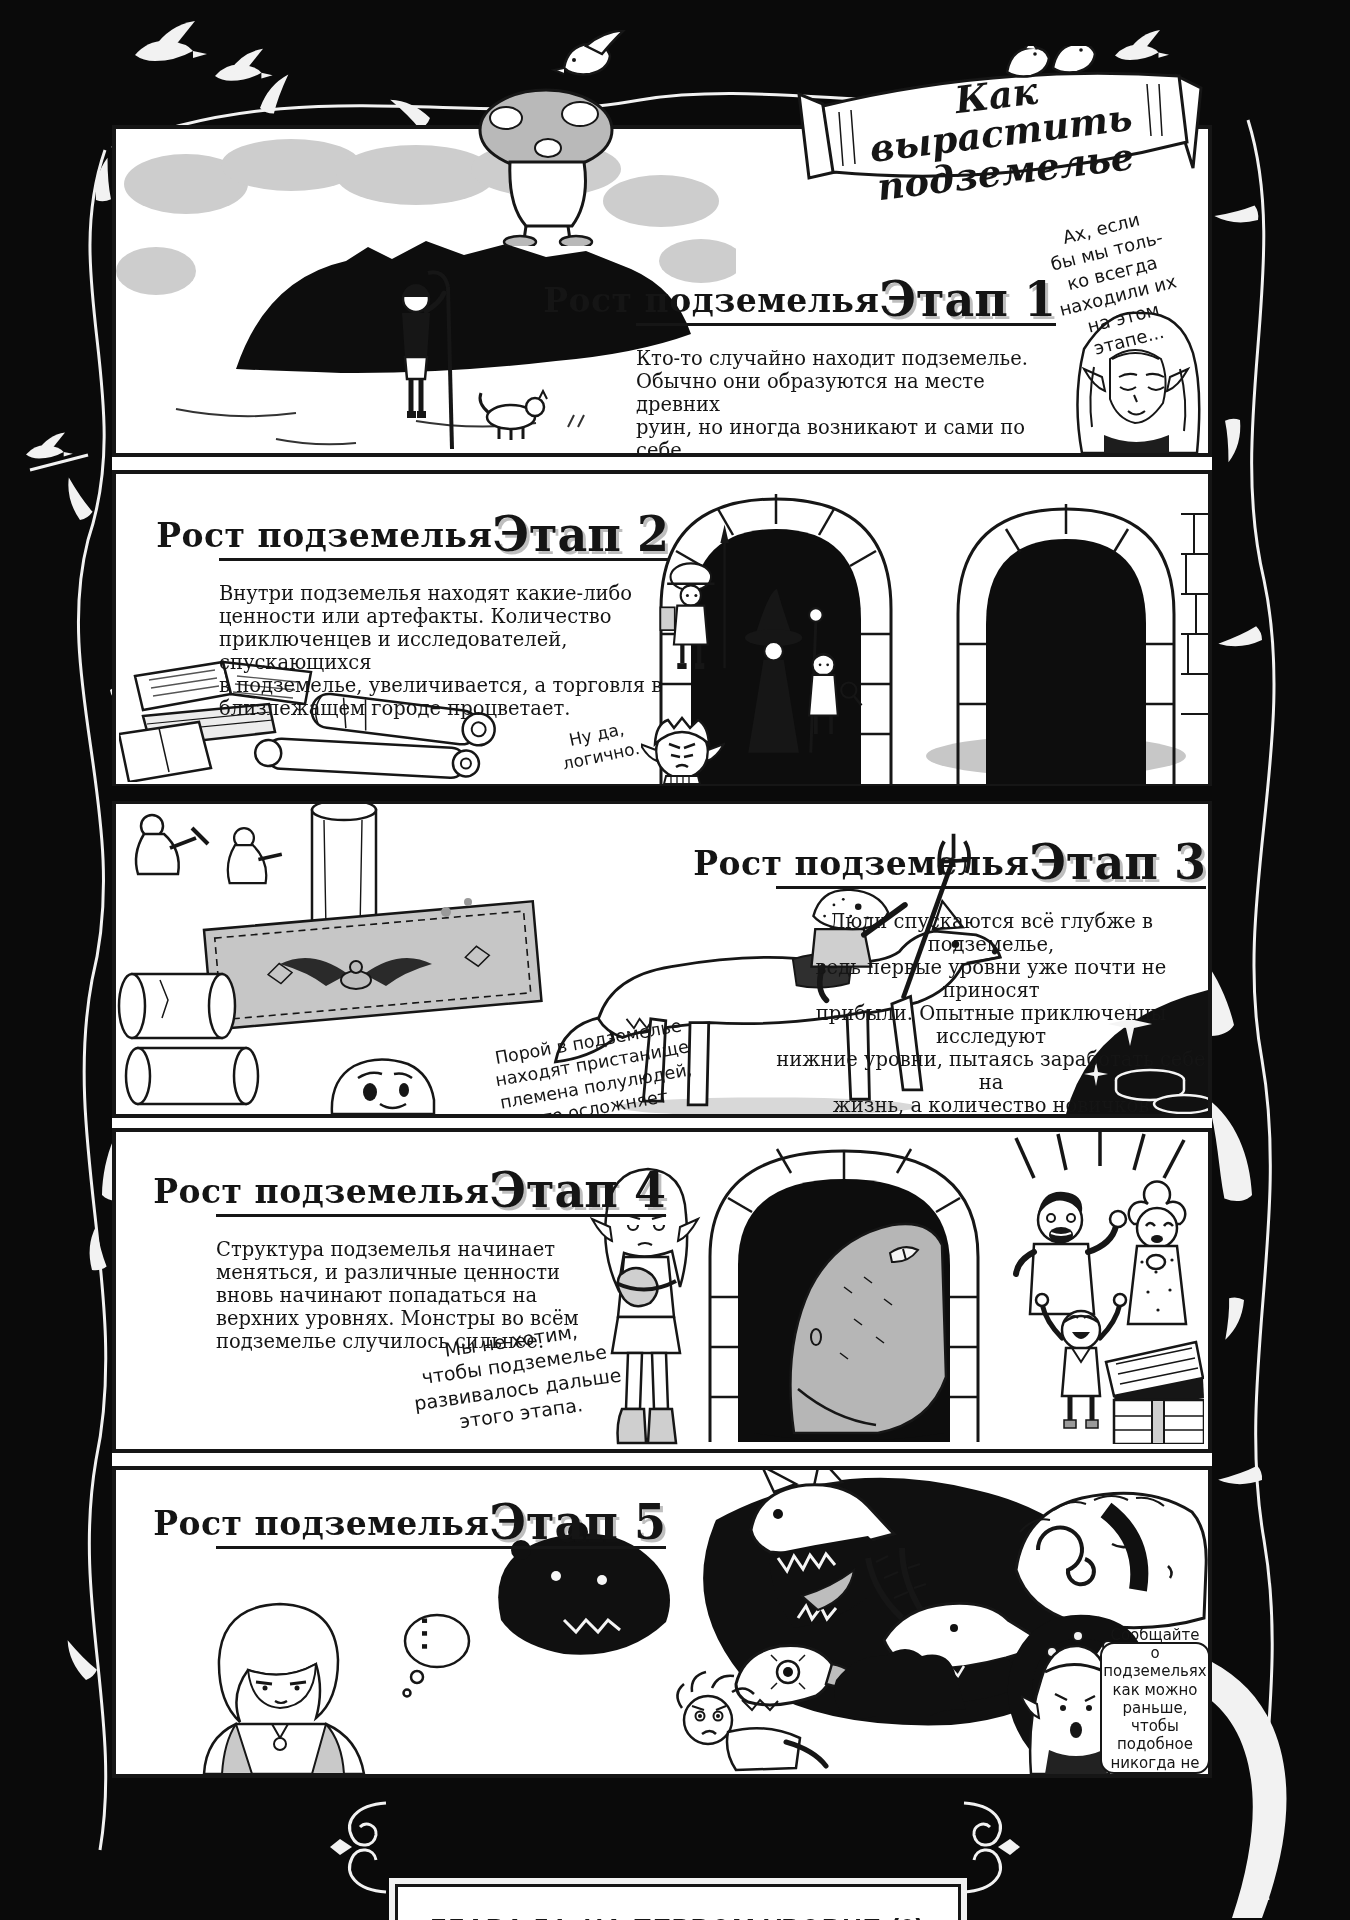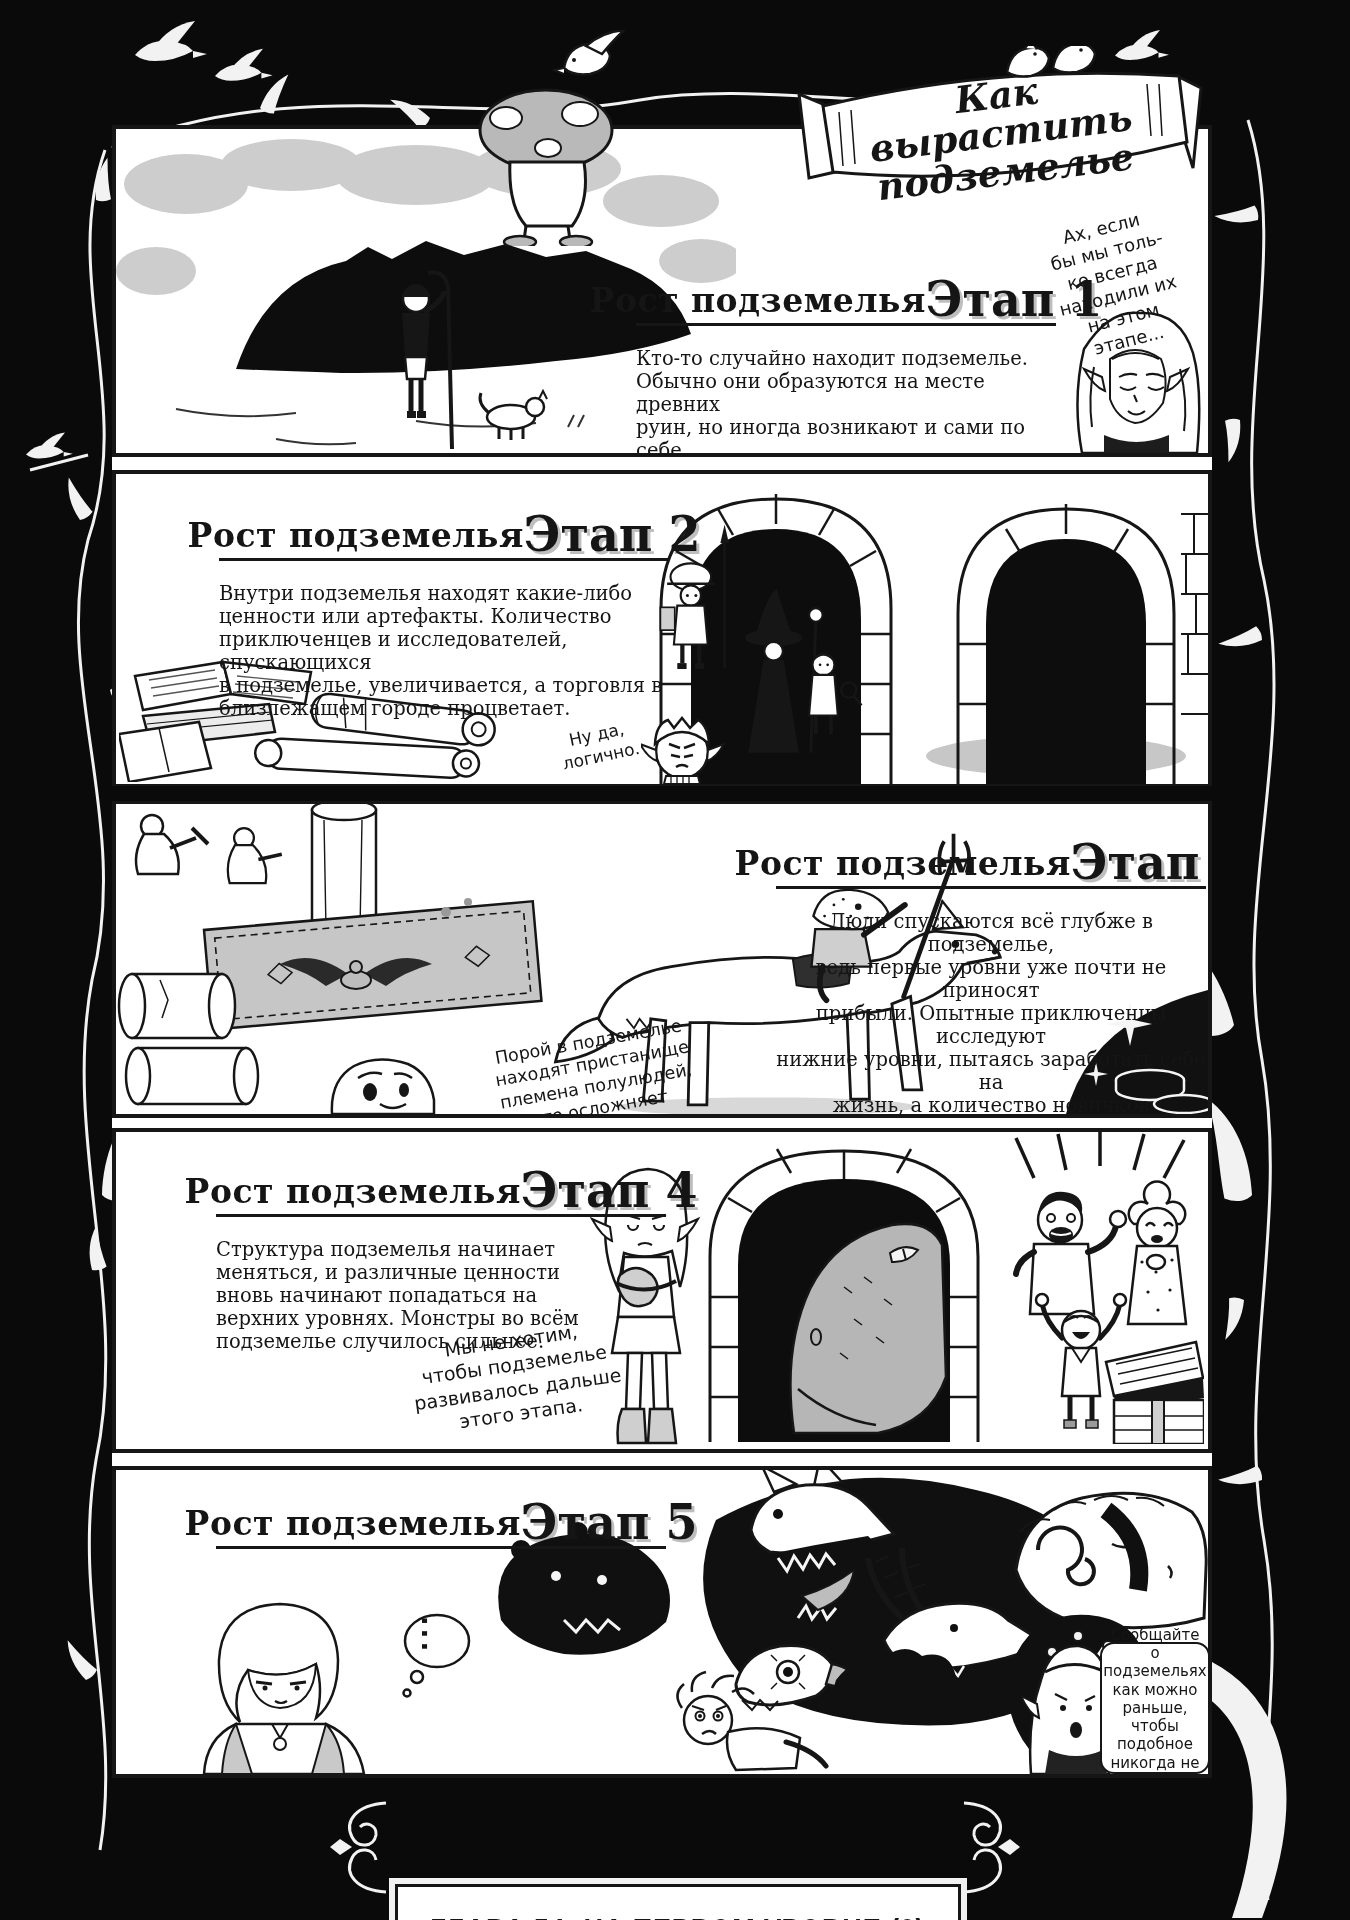--- a/index.html
+++ b/index.html
@@ -5,21 +5,21 @@
   html,body{margin:0;padding:0;background:#000;}
   .page{position:relative;width:1350px;height:1920px;background:#0a0a0a;overflow:hidden;
         font-family:"DejaVu Serif",serif;color:#151515;}
   .decor{position:absolute;left:0;top:0;z-index:1;}
   .column-bg{position:absolute;left:112px;top:125px;width:1100px;height:1653px;background:#fff;z-index:2;}
   .panel{position:absolute;left:112px;width:1100px;background:#fff;border:4px solid #161616;
          box-sizing:border-box;overflow:hidden;z-index:3;}
   .gutter-black{position:absolute;left:112px;top:786px;width:1100px;height:15px;background:#0a0a0a;z-index:4;}
   .abs{position:absolute;}
   .heading-block{position:absolute;z-index:6;}
-  .heading-row{display:flex;justify-content:center;align-items:flex-end;
+  .heading-row{display:flex;justify-content:flex-end;align-items:flex-end;
                border-bottom:3px solid #161616;padding-bottom:3px;}
   .h-title{font-size:33px;font-weight:600;letter-spacing:.5px;white-space:nowrap;}
   .h-stage{font-size:46px;font-weight:700;line-height:.9;white-space:nowrap;
            text-shadow:3px 3px 0 rgba(20,20,20,.28);transform:scaleY(1.06);}
   .body-text{margin-top:21px;font-size:19.5px;line-height:1.18;white-space:pre-line;}
   .center .body-text{text-align:center;}
   .speech{position:absolute;font-family:"DejaVu Sans",sans-serif;font-size:18px;line-height:1.28;
           text-align:center;white-space:pre-line;z-index:7;}
   .banner{position:absolute;left:795px;top:46px;width:412px;height:158px;z-index:8;}
   .banner-text{position:absolute;left:30px;top:30px;width:352px;text-align:center;

